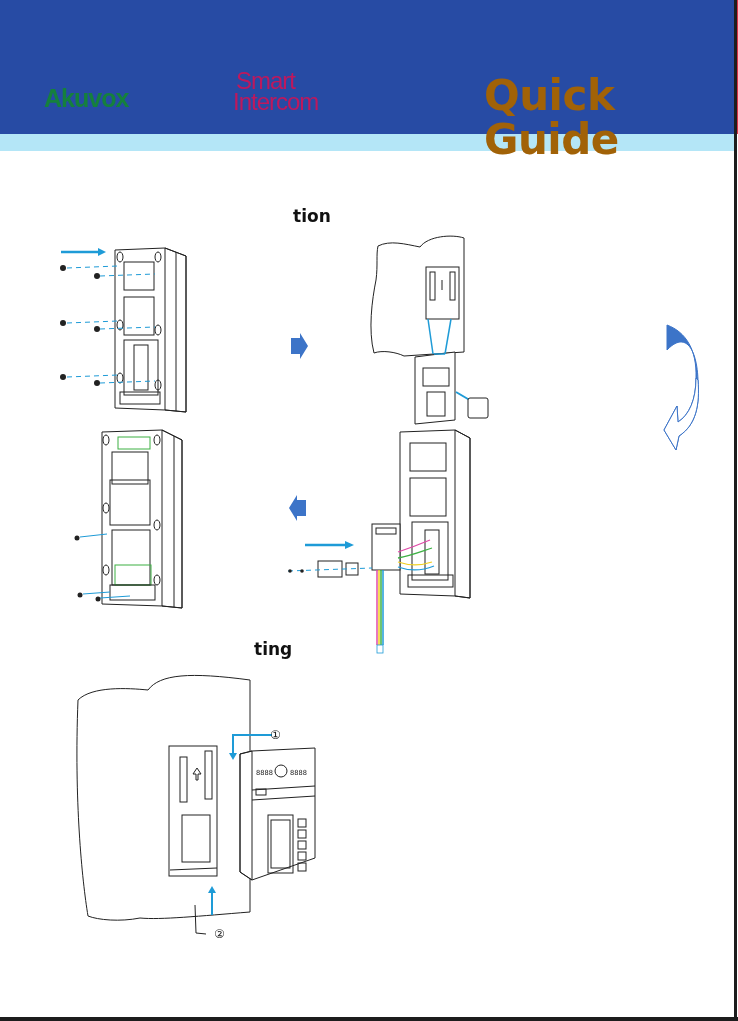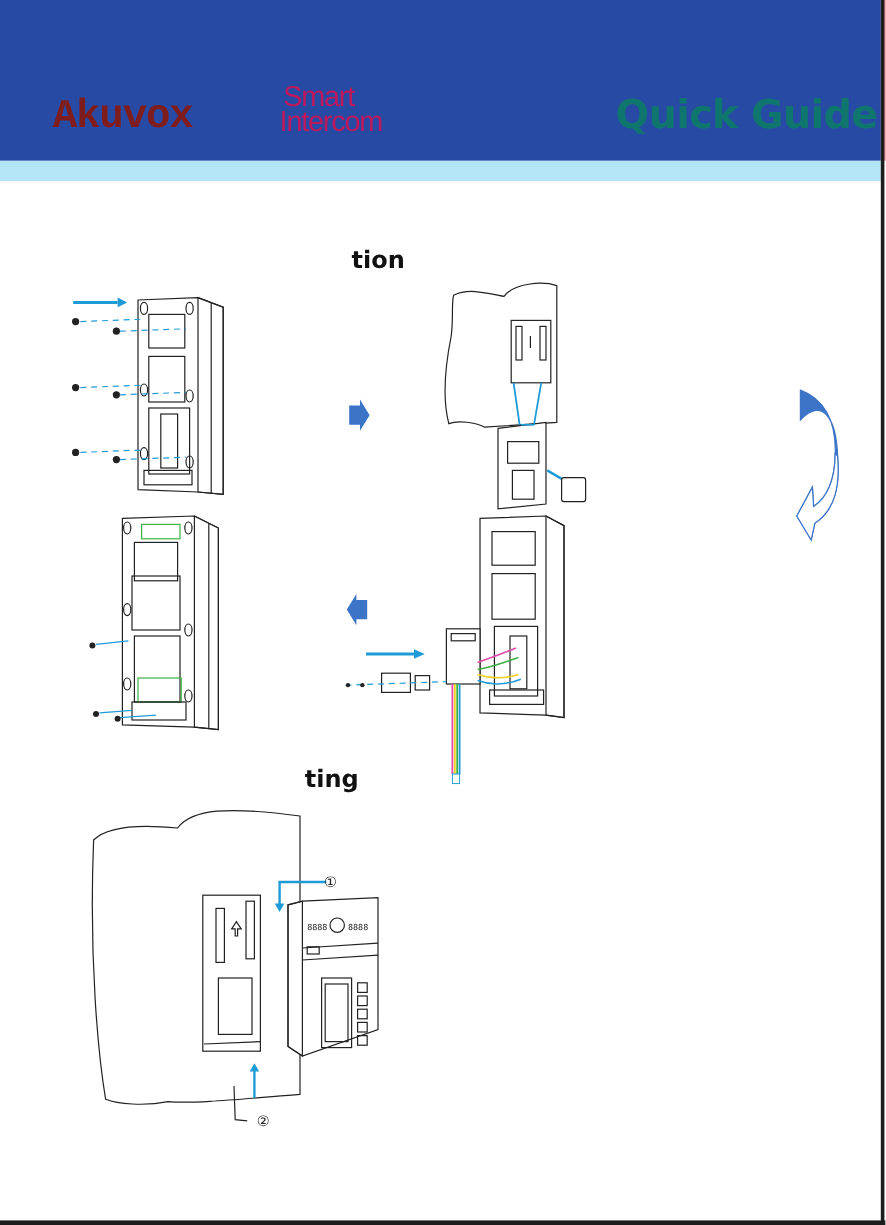--- a/index.html
+++ b/index.html
@@ -3,27 +3,27 @@
 <meta charset="utf-8">
 <style>
   html, body { margin:0; padding:0; }
   body { width:738px; height:1021px; position:relative; background:#ffffff; overflow:hidden;
          font-family:"DejaVu Sans", sans-serif; }
   .header { position:absolute; left:0; top:0; width:734px; height:134px; background:#274ba4; }
   .subband { position:absolute; left:0; top:134px; width:734px; height:17px; background:#b4e6f7; }
   .right-rule { position:absolute; left:734px; top:0; width:3px; height:1021px; background:#1d1d1d; }
   .right-red { position:absolute; left:737px; top:0; width:1px; height:134px; background:#d8324a; }
   .bottom-rule { position:absolute; left:0; top:1017px; width:738px; height:4px; background:#1d1d1d; }
-  .logo { position:absolute; left:44px; top:78px; color:#7f1d1d; font-family:Liberation Mono, monospace;
-          font-weight:bold; font-size:34px; letter-spacing:-1px; line-height:40px; }
+  .logo { position:absolute; left:44px; top:78px; color:#15803d; font-family:Liberation Sans, sans-serif;
+          font-weight:bold; font-size:25px; letter-spacing:-1px; line-height:40px; }
   .logo-sub { position:absolute; left:233px; top:70px; color:#be185d; font-family:"Liberation Sans", sans-serif;
               font-size:24px; line-height:21px; letter-spacing:-1px; }
-  .title { position:absolute; left:484px; top:74px; color:#0f766e; font-family:"DejaVu Sans", sans-serif;
-           font-weight:bold; font-size:33px; line-height:44px; letter-spacing:-0.5px;margin-left:29px; }
-  .sec { position:absolute; font-family:"DejaVu Sans", sans-serif; font-weight:bold; font-size:20px;
+  .title { position:absolute; left:484px; top:74px; color:#a16207; font-family:"DejaVu Sans", sans-serif;
+           font-weight:bold; font-size:42px; line-height:44px; letter-spacing:-0.5px; }
+  .sec { position:absolute; font-family:"DejaVu Sans", sans-serif; font-weight:bold; font-size:17px;
          color:#111; line-height:22px; }
   svg { position:absolute; overflow:visible; }
   .ln { fill:none; stroke:#222; stroke-width:1; }
   .lnf { fill:#fff; stroke:#222; stroke-width:1; }
   .dash { stroke:#1e9bd7; stroke-width:1; stroke-dasharray:5 4; fill:none; }
 </style>
 </head>
 <body>
 
 <div class="header"></div>

